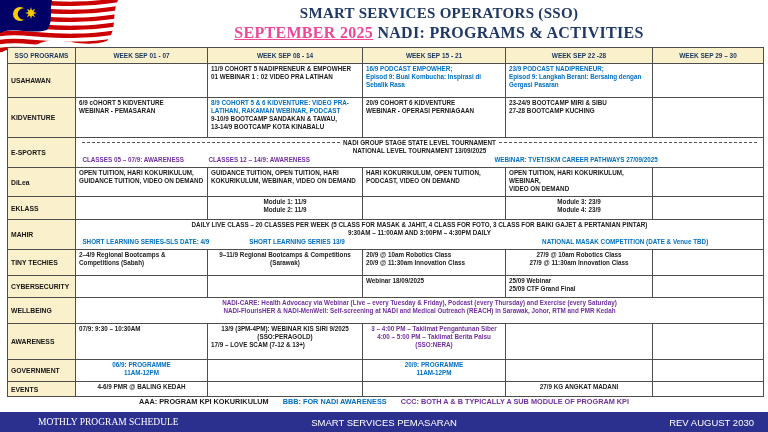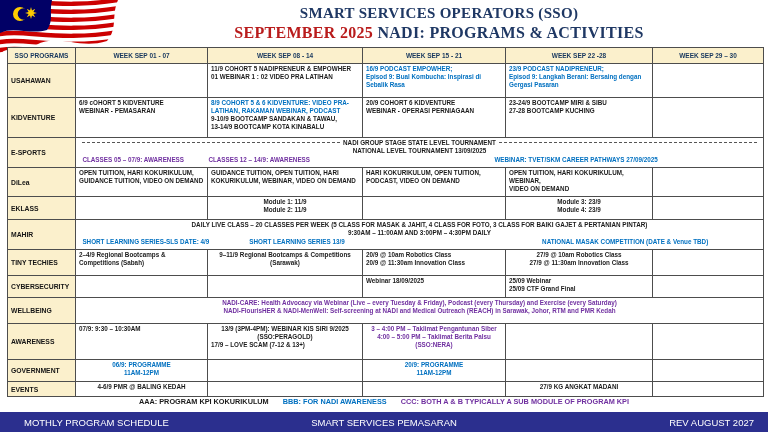--- a/index.html
+++ b/index.html
@@ -5,21 +5,21 @@
   html,body{margin:0;padding:0;background:#fff;}
   .page{position:relative;width:768px;height:432px;background:#fff;overflow:hidden;
         font-family:"Liberation Sans",sans-serif;}
   
   .flag{position:absolute;left:0;top:0;width:120px;height:58px;}
   
   .titlewrap{position:absolute;left:120px;right:10px;top:5px;text-align:center;
              font-family:"Liberation Serif",serif;font-weight:bold;color:#1F3864;}
   .title-l1{font-size:15px;letter-spacing:.3px;}
   .title-l2{font-size:16px;letter-spacing:.3px;margin-top:2px;}
-  .title-red{color:#b91c1c;}
+  .title-red{color:#ec4899;text-decoration:underline;}
   
   table.sched{position:absolute;left:7px;top:47px;width:756px;border-collapse:collapse;
               table-layout:fixed;font-family:"Liberation Sans",sans-serif;}
   table.sched th,table.sched td{border:1px solid #4d4d4d;padding:1px 3px;overflow:hidden;}
   table.sched{border:1.5px solid #1a1a1a;}
   th{background:#FBF0CC;color:#17375E;font-size:6.5px;font-weight:bold;text-align:center;height:13px;}
   td.lbl{background:#FBF0CC;color:#141414;font-size:6.8px;font-weight:bold;vertical-align:middle;text-align:left;}
   td.wcell,td.mcell{vertical-align:top;font-size:6.3px;font-weight:bold;line-height:1.25;}
   .ln{white-space:normal;}
   .al{text-align:left;} .ac{text-align:center;}
@@ -28,21 +28,21 @@
   .dashline .dash{flex:1;border-top:1px dashed #555;height:0;margin:0 3px;}
   .posrow{position:relative;height:9px;margin-top:1px;font-size:6.3px;font-weight:bold;}
   .posrow span{position:absolute;top:0;white-space:nowrap;}
   
   .legend{position:absolute;left:0;right:0;top:397px;text-align:center;font-size:7.3px;
           font-weight:bold;white-space:nowrap;}
   .legend span{margin:0 7px;}
   
   .footerbar{position:absolute;left:0;right:0;top:412px;height:20px;background:#2B2F8E;
              color:#fff;font-size:9.5px;display:flex;align-items:center;}
-  .footerbar .fl{position:absolute;left:24px;} .footerbar .fc{width:100%;text-align:center;}
+  .footerbar .fl{position:absolute;left:38px;font-family:Liberation Serif, serif;} .footerbar .fc{width:100%;text-align:center;}
   .footerbar .fr{position:absolute;right:14px;}
 </style>
 </head>
 <body>
 
 <div class="page">
 
   <svg class="flag" viewBox="0 0 120 58">
     <defs>
       <clipPath id="fclip">
@@ -273,16 +273,16 @@
       </tbody>
   </table>
 
   <div class="legend">
     <span class="k">AAA: PROGRAM KPI KOKURIKULUM</span><span class="b">BBB:  FOR NADI AWARENESS</span><span class="p">CCC:  BOTH  A &amp; B  TYPICALLY A SUB MODULE OF PROGRAM KPI</span>
   </div>
 
   <div class="footerbar">
     <span class="fl">MOTHLY PROGRAM SCHEDULE</span>
     <span class="fc">SMART SERVICES PEMASARAN</span>
-    <span class="fr">REV AUGUST 2027</span>
+    <span class="fr">REV AUGUST 2030</span>
   </div>
 
 </div>
 
 </body></html>

